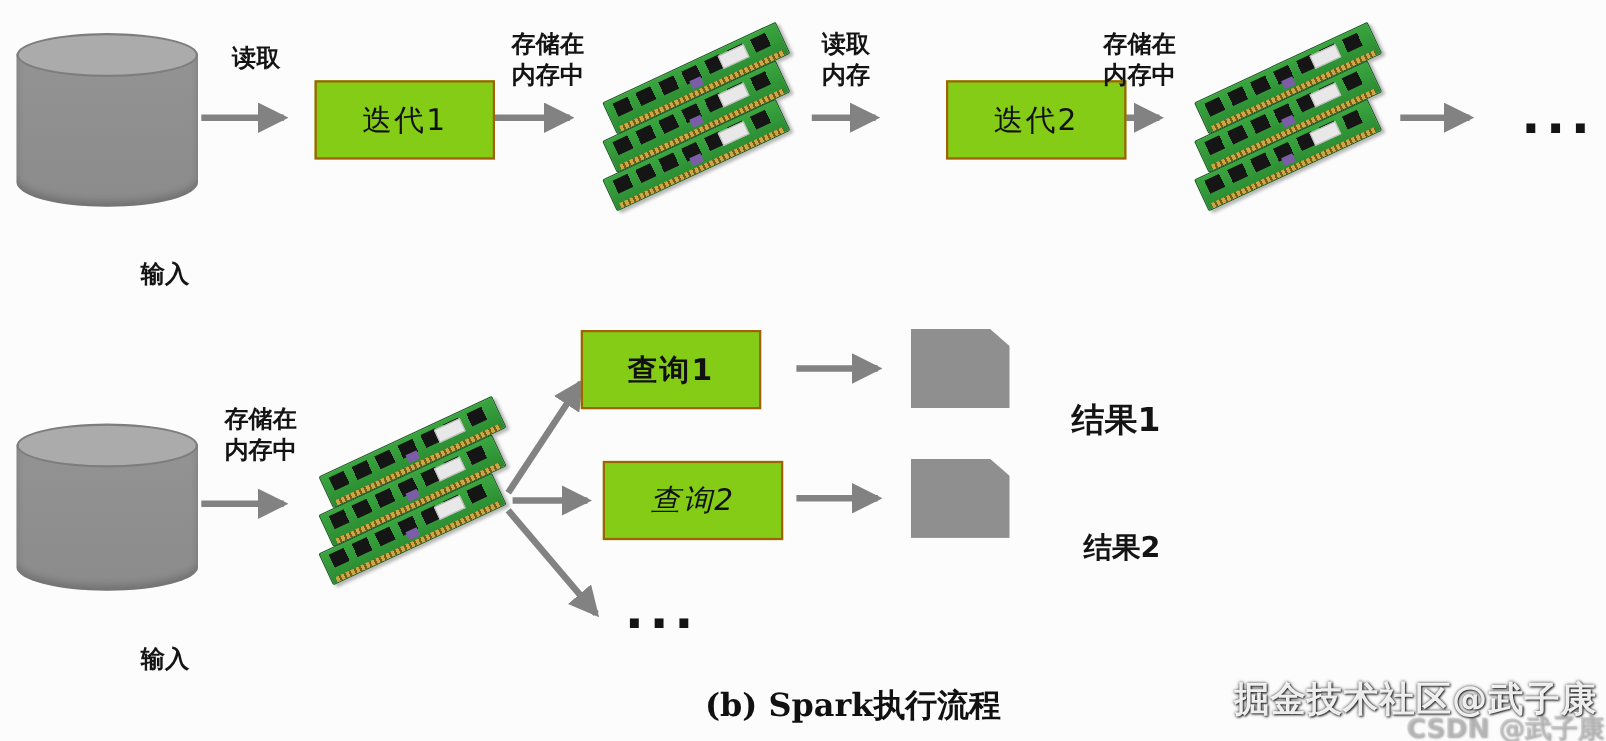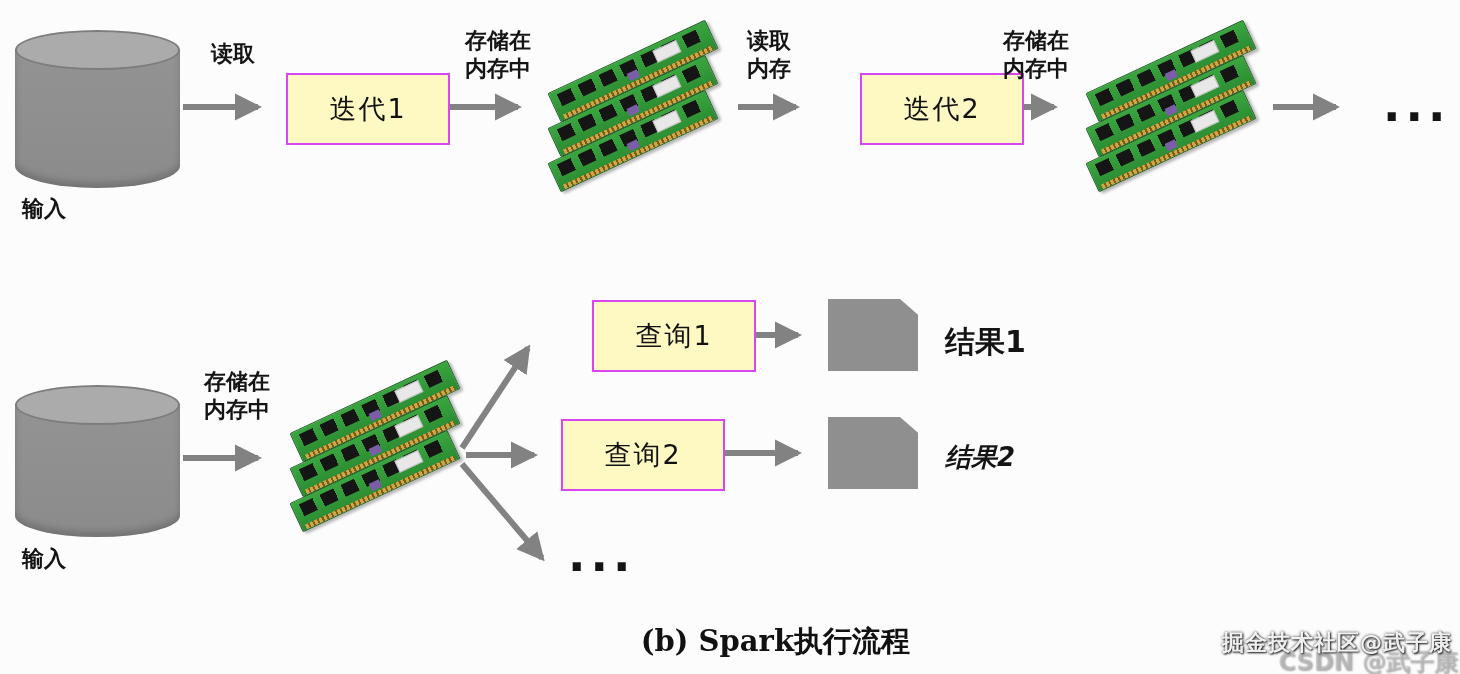--- a/index.html
+++ b/index.html
@@ -19,21 +19,21 @@
     box-shadow:inset 0 -5px 7px rgba(0,0,0,.18);
   }
   .cyl .cyl-top{
     position:absolute;left:0;right:0;top:0;height:40px;
     background:#ababab;border:2px solid #7d7d7d;box-sizing:border-box;
     border-radius:50%;
   }
 
   
   .pbox{
-    position:absolute;background:#fef9c3;border:2px solid #d946ef;
+    position:absolute;background:#84cc16;border:2px solid #a16207;
     display:flex;align-items:center;justify-content:center;
     font-size:27px;letter-spacing:2px;
   }
 
   
   .ram{position:absolute;width:205px;height:142px;}
   .stick{
     position:absolute;left:16px;width:172px;height:30px;
     background:linear-gradient(#3aa63f,#2a8a31);
     border:1px solid #175c1d;border-radius:2px;
@@ -63,32 +63,32 @@
     position:absolute;background:#8f8f8f;
     clip-path:polygon(0 0,80% 0,100% 22%,100% 100%,0 100%);
   }
 
   
   .lbl{
     position:absolute;text-align:center;font-size:22px;line-height:28px;
     font-weight:600;color:#141414;
   }
   .under-lbl{
-    position:absolute;text-align:left;font-size:22px;font-weight:600;color:#141414;
+    position:absolute;text-align:right;font-size:22px;font-weight:600;color:#141414;margin-top:40px;
   }
   .dots{
     position:absolute;font-size:46px;font-weight:bold;letter-spacing:5px;
     color:#141414;line-height:20px;
   }
   .caption{
     position:absolute;font-family:"DejaVu Serif","Liberation Serif",serif;
     font-weight:bold;font-size:29px;color:#111;text-align:right;
   }
   .wm1{
-    position:absolute;right:8px;bottom:16px;font-size:22px;font-weight:bold;
+    position:absolute;right:8px;bottom:16px;font-size:32px;font-weight:bold;
     color:rgba(255,255,255,.92);
     text-shadow:0 0 3px rgba(0,0,0,.75),1px 1px 2px rgba(0,0,0,.8);
     letter-spacing:1px;
   }
   .wm2{
     position:absolute;right:2px;bottom:-4px;font-size:24px;font-weight:bold;
     color:rgba(190,190,190,.55);
     text-shadow:1px 1px 2px rgba(0,0,0,.35);
   }
   svg.arrows{position:absolute;left:0;top:0;}
@@ -217,31 +217,31 @@
       <div class="pins"></div>
     </div>
   <div class="stick s3">
       <div class="chips"></div>
       <div class="sticker"></div>
       <div class="keychip"></div>
       <div class="pins"></div>
     </div>
 </div>
 
-<div class="pbox" style="left:592px;top:300px;width:160px;height:68px;">
+<div class="pbox" style="left:528px;top:300px;width:160px;height:68px;font-weight:bold;">
   <span>查询1</span>
 </div>
-<div class="pbox" style="left:561px;top:419px;width:160px;height:68px;">
+<div class="pbox" style="left:548px;top:419px;width:160px;height:68px;font-style:italic;">
   <span>查询2</span>
 </div>
 
 <div class="doc" style="left:828px;top:299px;width:90px;height:72px;"></div>
 <div class="under-lbl" style="left:945px;top:322px;width:110px;font-size:30px;">结果1</div>
 
 <div class="doc" style="left:828px;top:417px;width:90px;height:72px;"></div>
-<div class="under-lbl" style="left:945px;top:440px;width:110px;font-size:26px;font-style:italic;">结果2</div>
+<div class="under-lbl" style="left:945px;top:440px;width:110px;font-size:26px;">结果2</div>
 
 <div class="dots" style="left:568px;top:545px;">...</div>
 
 <div class="caption" style="left:530px;top:622px;width:380px;">(b) Spark执行流程</div>
 
 <div class="wm2">CSDN @武子康</div>
 <div class="wm1">掘金技术社区@武子康</div>
 
 </body></html>

